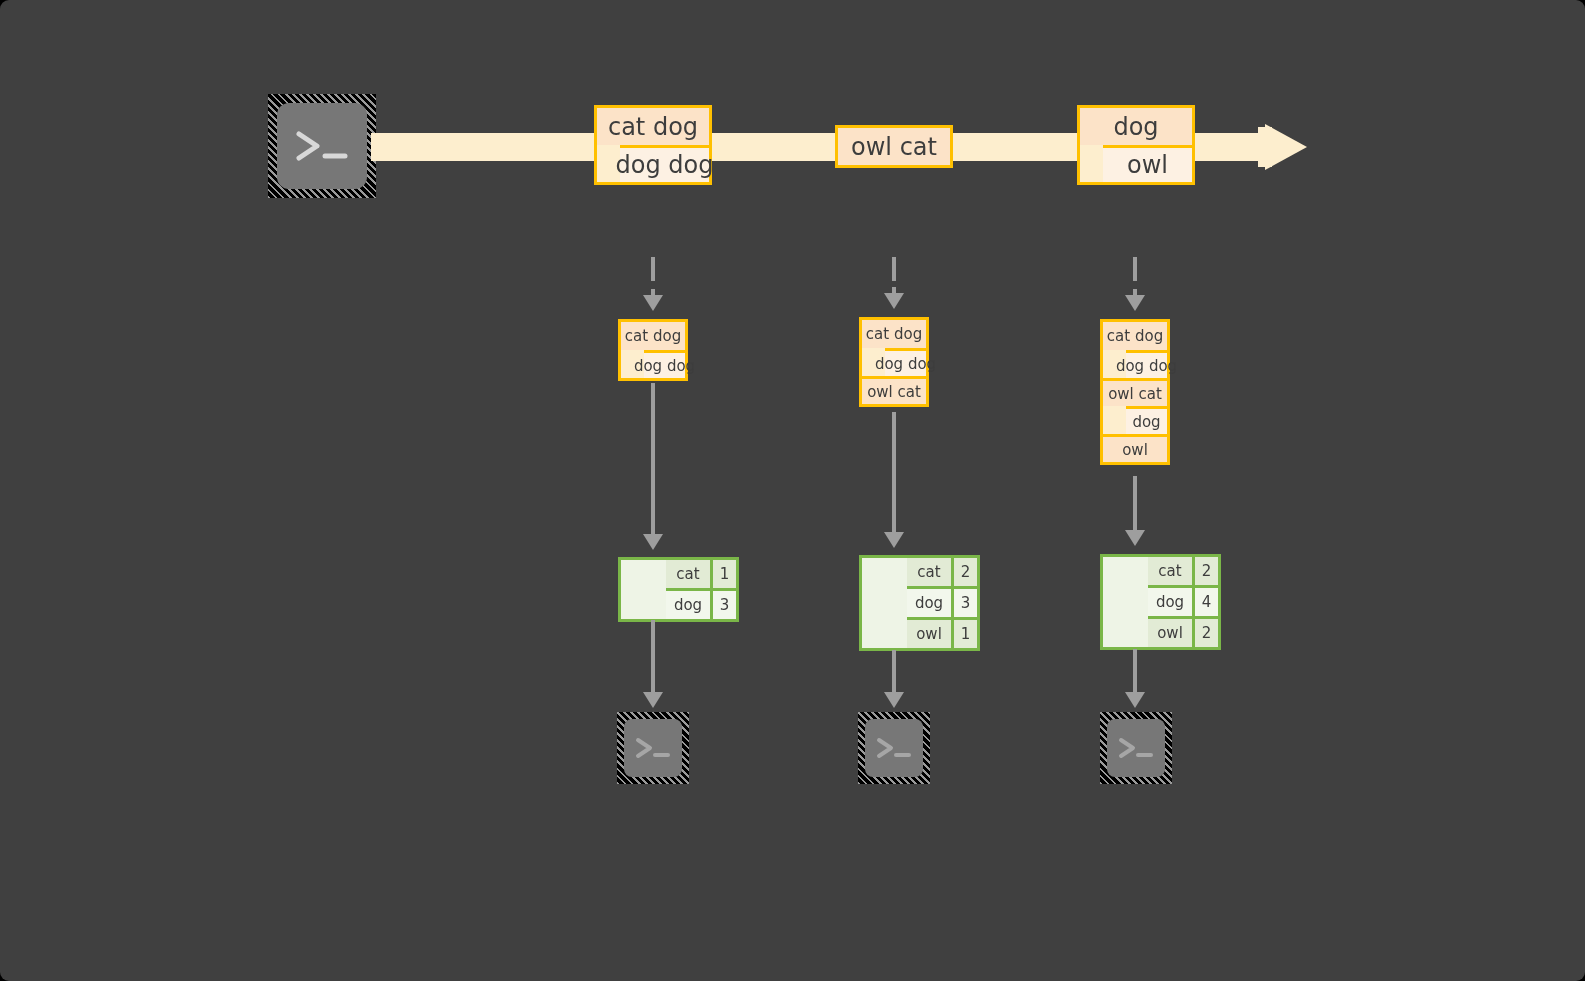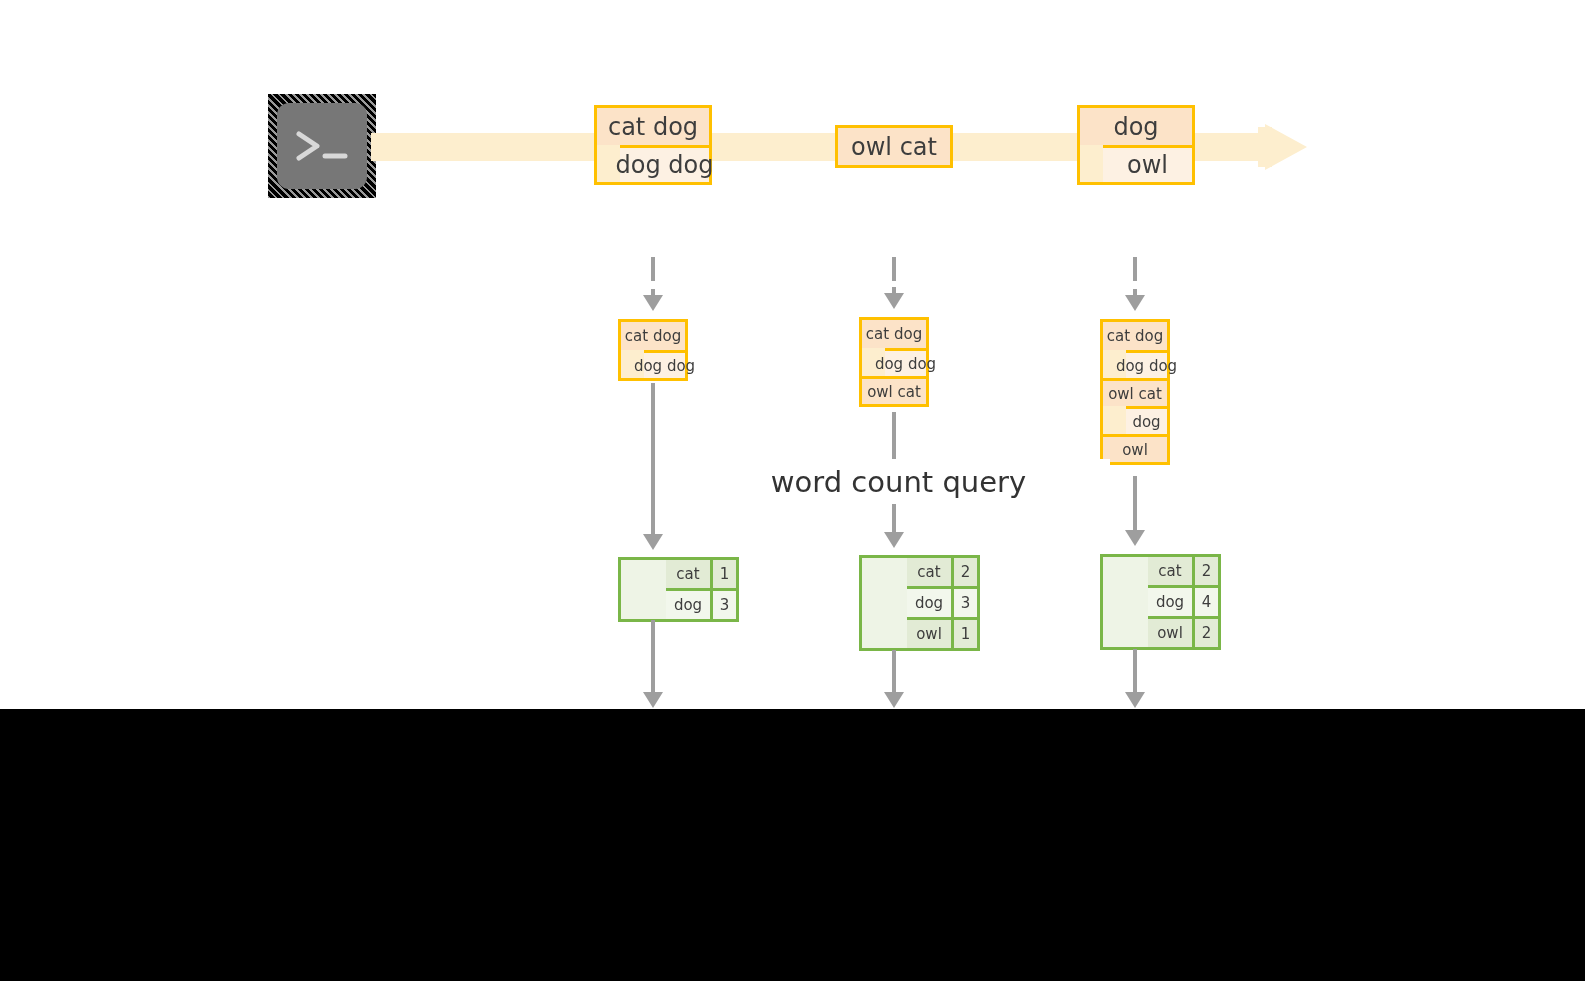--- a/index.html
+++ b/index.html
@@ -6,23 +6,24 @@
     margin: 0;
     padding: 0;
     background: #000000;
   }
   body {
     font-family: "DejaVu Sans", sans-serif;
   }
   #canvas {
     position: relative;
     width: 1585px;
-    height: 709px;
-    background: #ffffff;
+    height: 981px;
+    background: #404040;
     overflow: hidden;
+    border-radius: 9px;
   }
 
   
   .term {
     position: absolute;
     box-sizing: border-box;
     background-image:
       repeating-linear-gradient(45deg,
         #9a9a9a 0px, #9a9a9a 2px,
         #000000 2px, #000000 5px);
@@ -289,17 +290,14 @@
   <div class="term small" style="left:1100px; top:712px; width:72px; height:72px;">
     <div class="inner"></div>
     <div class="glyph">
       <svg width="42" height="24" viewBox="0 0 42 24">
         <path d="M6 4 L18 12 L6 20" fill="none" stroke="#a6a6a6" stroke-width="4" stroke-linecap="round" stroke-linejoin="round"></path>
         <path d="M23 19 L36 19" fill="none" stroke="#a6a6a6" stroke-width="4" stroke-linecap="round"></path>
       </svg>
     </div>
   </div>
 
-  <div class="query-band" style="left:687px; top:459px; width:423px; height:45px;">
-    <span>word count query</span>
-  </div>
 
 </div>
 
 </body></html>

